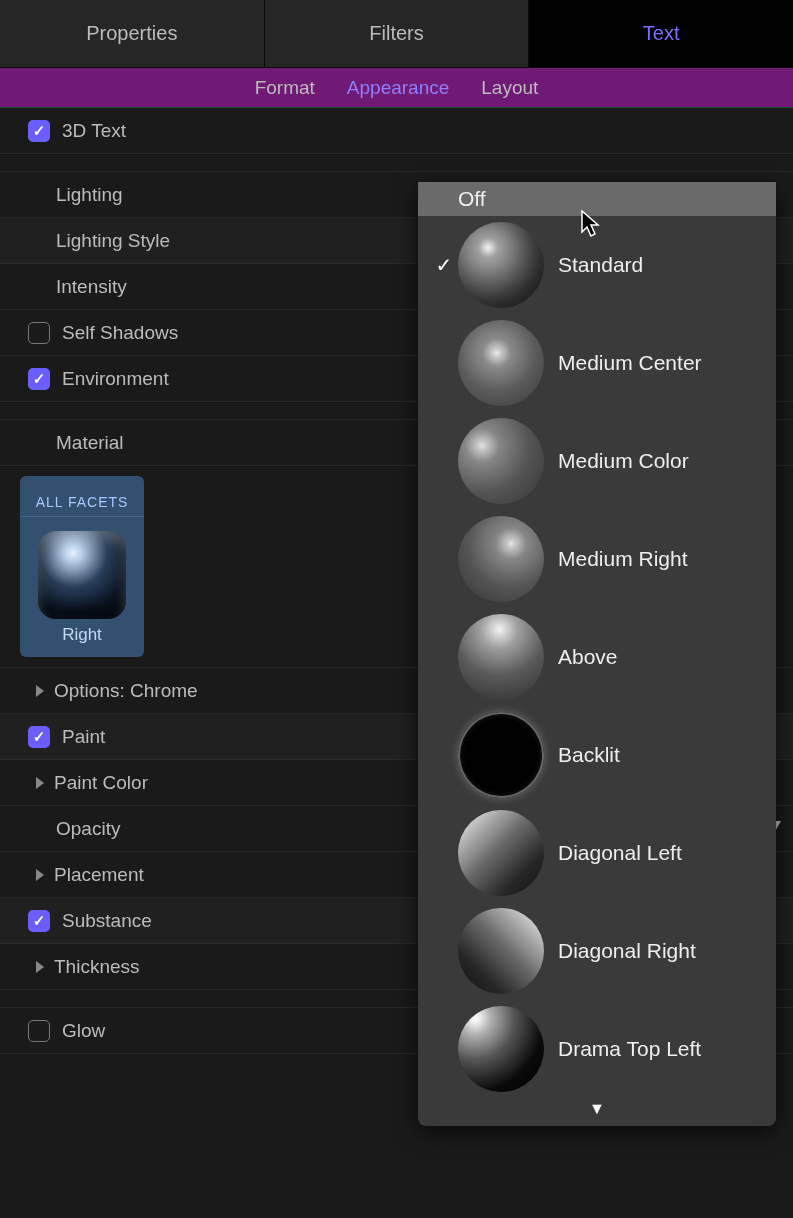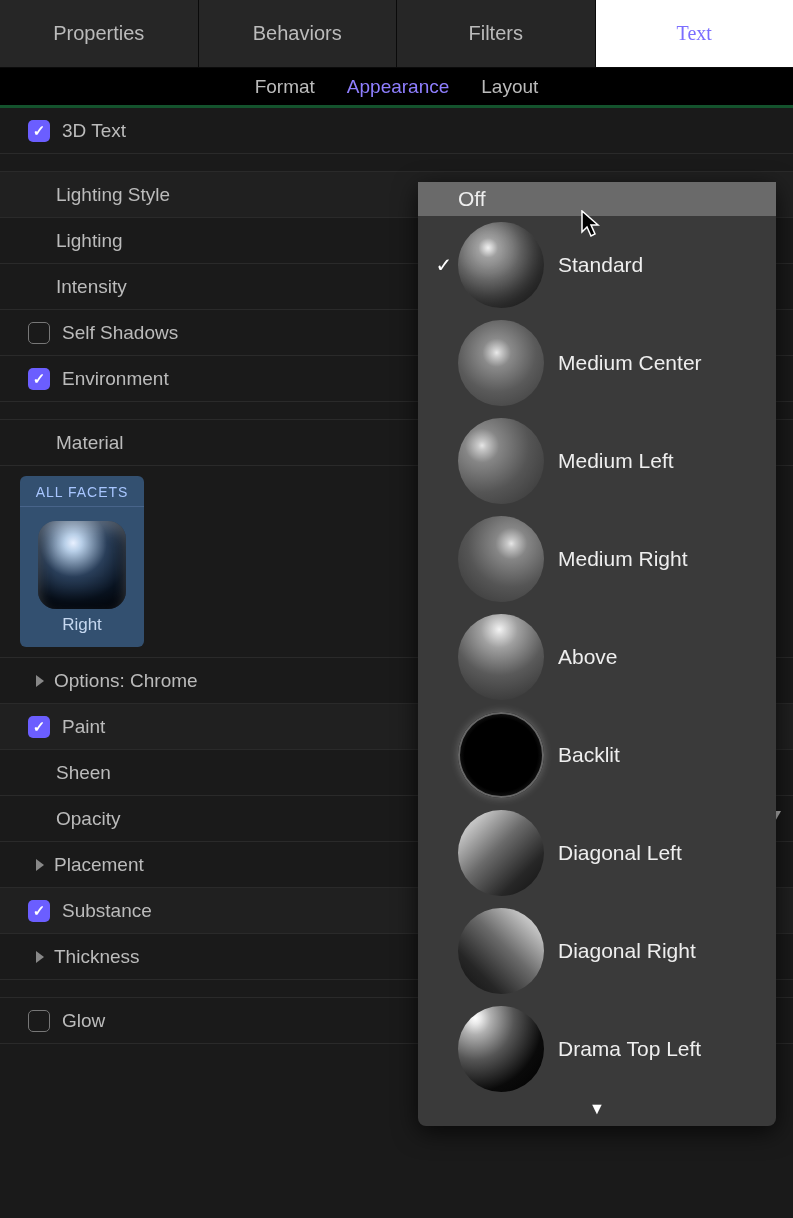--- a/index.html
+++ b/index.html
@@ -2,43 +2,43 @@
 <html><head>
 <meta charset="utf-8">
 <style>
 * { margin: 0; padding: 0; box-sizing: border-box; font-family: -apple-system, BlinkMacSystemFont, "Segoe UI", sans-serif; }
 body { background: #1a1a1a; color: #aaa; width: 793px; height: 1218px; overflow: hidden; position: relative; }
 
 
 .main-tabs { display: flex; height: 68px; background: #262626; border-bottom: 1px solid #0a0a0a; }
 .main-tab { flex: 1; display: flex; align-items: center; justify-content: center; font-size: 20px; color: #bbb; cursor: pointer; border-right: 1px solid #0a0a0a; }
 .main-tab:last-child { border-right: none; }
-.main-tab.active { color: #7b6eff; background: #ffffff; font-family: Liberation Serif, serif; }
-
-
-.sub-tabs { display: flex; justify-content: center; gap: 32px; height: 40px; align-items: center; border-bottom: 3px solid #14532d; background: #000000; }
+.main-tab.active { color: #7b6eff; background: #000000; }
+
+
+.sub-tabs { display: flex; justify-content: center; gap: 32px; height: 40px; align-items: center; border-bottom: 1px solid #14532d; background: #701a75; }
 .sub-tab { font-size: 19px; color: #bbb; cursor: pointer; }
 .sub-tab.active { color: #8f7fff; }
 
 
 .panel { background: #1a1a1a; }
 .row { display: flex; align-items: center; height: 46px; padding: 0 16px 0 28px; font-size: 19px; color: #bbb; border-bottom: 1px solid #2a2a2a; }
 .row.dim { background: #202020; }
 .row .indent { width: 28px; }
 .checkbox { width: 22px; height: 22px; border-radius: 5px; margin-right: 12px; display: inline-flex; align-items: center; justify-content: center; flex-shrink: 0; }
 .checkbox.checked { background: #6b5eff; }
 .checkbox.unchecked { border: 1.5px solid #777; }
 .checkmark { color: white; font-size: 15px; font-weight: bold; }
 .disclosure { width: 0; height: 0; border-left: 8px solid #888; border-top: 6px solid transparent; border-bottom: 6px solid transparent; margin-right: 10px; margin-left: 8px; flex-shrink:0;}
 .eyedrop { width:20px; height:20px; color:#aaa; margin-left:auto; margin-right:8px; }
 
 
 .material-section { padding: 10px 16px 10px 20px; border-bottom: 1px solid #2a2a2a;}
 .facet-card { width: 124px; background: #335070; border-radius: 6px; padding: 8px 0 12px; text-align: center; }
-.facet-header { font-size: 14px; letter-spacing: 1px; color: #a8c6ff; border-bottom: 1px solid #48648a; padding: 0 4px 6px; }
+.facet-header { font-size: 14px; letter-spacing: 1px; color: #a8c6ff; border-bottom: 1px solid #48648a; padding: 0 4px 6px; margin-top: 10px; }
 .mat-thumb { width: 88px; height: 88px; margin: 14px auto 6px; border-radius: 18px; background: radial-gradient(circle at 40% 25%, #e8f0ff 0%, #b8cfe8 10%, #2a3f5a 40%, #0a1524 70%, #050a14 100%); box-shadow: inset 0 8px 14px rgba(255,255,255,0.25), inset 0 -10px 18px rgba(0,0,0,0.6); }
 .mat-label { font-size: 17px; color: #c6d8f0; margin-top: 6px; }
 
 
 .slider-track { position: relative; height: 4px; background: #444; border-radius: 2px; margin-left: auto; width: 180px; margin-right: 4px;}
 .slider-fill { position:absolute; height:4px; background:#6b5eff; border-radius:2px; left:0; }
 .slider-thumb { position: absolute; top: -6px; width: 0; height: 0; border-left: 8px solid transparent; border-right: 8px solid transparent; border-top: 14px solid #bbb; transform: translateX(-8px);}
 
 
 .popup { position: absolute; left: 418px; top: 182px; width: 358px; background: #3a3a3a; border-radius: 8px; box-shadow: 0 6px 24px rgba(0,0,0,0.7); padding-bottom: 8px;}
@@ -66,21 +66,20 @@
 
 .cursor { position: absolute; left: 580px; top: 210px; width: 22px; height: 28px; z-index: 50;}
 
 .sep-space { height: 18px; border-bottom: 1px solid #2a2a2a;}
 </style>
 </head>
 <body>
 
 <div class="main-tabs">
   <div class="main-tab">Properties</div>
-  <div class="main-tab">Behaviors</div>
   <div class="main-tab">Filters</div>
   <div class="main-tab active">Text</div>
 </div>
 
 <div class="sub-tabs">
   <div class="sub-tab">Format</div>
   <div class="sub-tab active">Appearance</div>
   <div class="sub-tab">Layout</div>
 </div>
 
@@ -88,27 +87,27 @@
 
   <div class="row">
     <span class="checkbox checked">
         <span class="checkmark">✓</span>
       </span>
     <span>3D Text</span>
   </div>
 
   <div class="sep-space"></div>
 
+  <div class="row">
+    <span class="indent"></span>
+    <span>Lighting</span>
+  </div>
   <div class="row dim">
     <span class="indent"></span>
     <span>Lighting Style</span>
-  </div>
-  <div class="row">
-    <span class="indent"></span>
-    <span>Lighting</span>
   </div>
   <div class="row">
     <span class="indent"></span>
     <span>Intensity</span>
   </div>
 
   <div class="row">
     <span class="checkbox unchecked"></span>
     <span>Self Shadows</span>
   </div>
@@ -140,28 +139,28 @@
     <span>Options: Chrome</span>
   </div>
 
   <div class="row dim">
     <span class="checkbox checked">
         <span class="checkmark">✓</span>
       </span>
     <span>Paint</span>
   </div>
 
-
-  <div class="row">
-    <span class="indent"></span>
-    <span>Sheen</span>
-    <div class="slider-track">
-      <div class="slider-thumb" style="left:45%"></div>
-    </div>
-  </div>
+  <div class="row">
+    <span class="disclosure"></span>
+    <span>Paint Color</span>
+    <svg class="eyedrop" viewBox="0 0 24 24" fill="none" stroke="currentColor" stroke-width="2">
+        <path d="M18 6l-9 9-3 6 6-3 9-9-3-3z"></path>
+      </svg>
+  </div>
+
 
   <div class="row">
     <span class="indent"></span>
     <span>Opacity</span>
     <div class="slider-track">
       <div class="slider-thumb" style="left:100%"></div>
     </div>
   </div>
 
   <div class="row">
@@ -202,21 +201,21 @@
     <span class="popup-label">Standard</span>
   </div>
   <div class="popup-row">
     <span class="check-col"></span>
     <div class="sphere sp-medcenter"></div>
     <span class="popup-label">Medium Center</span>
   </div>
   <div class="popup-row">
     <span class="check-col"></span>
     <div class="sphere sp-medleft"></div>
-    <span class="popup-label">Medium Left</span>
+    <span class="popup-label">Medium Color</span>
   </div>
   <div class="popup-row">
     <span class="check-col"></span>
     <div class="sphere sp-medright"></div>
     <span class="popup-label">Medium Right</span>
   </div>
   <div class="popup-row">
     <span class="check-col"></span>
     <div class="sphere sp-above"></div>
     <span class="popup-label">Above</span>

